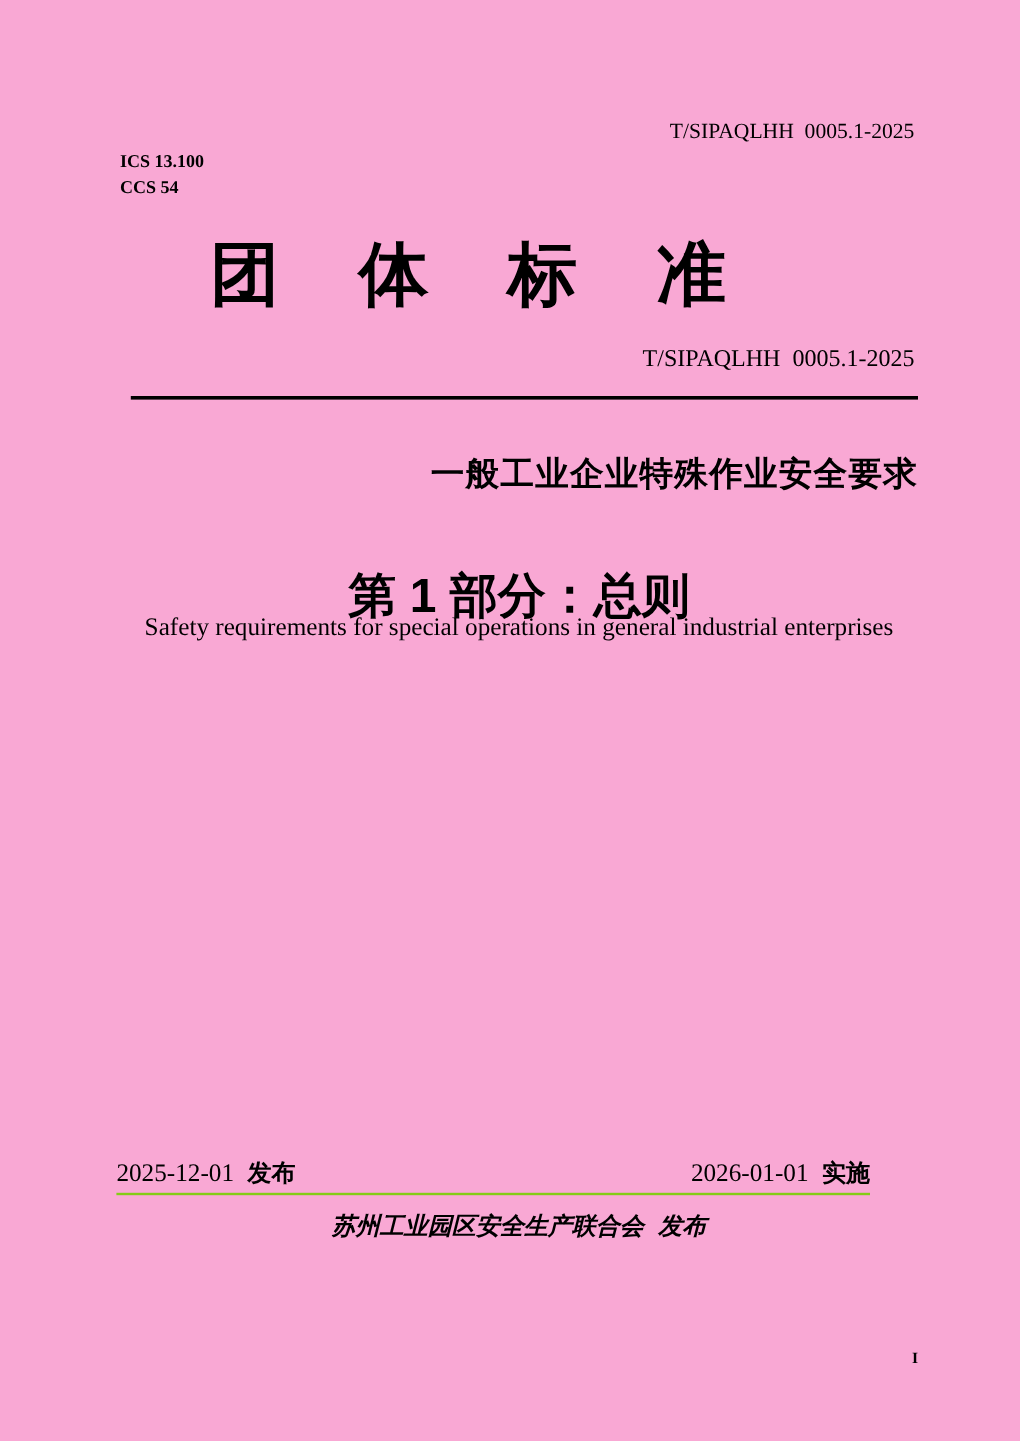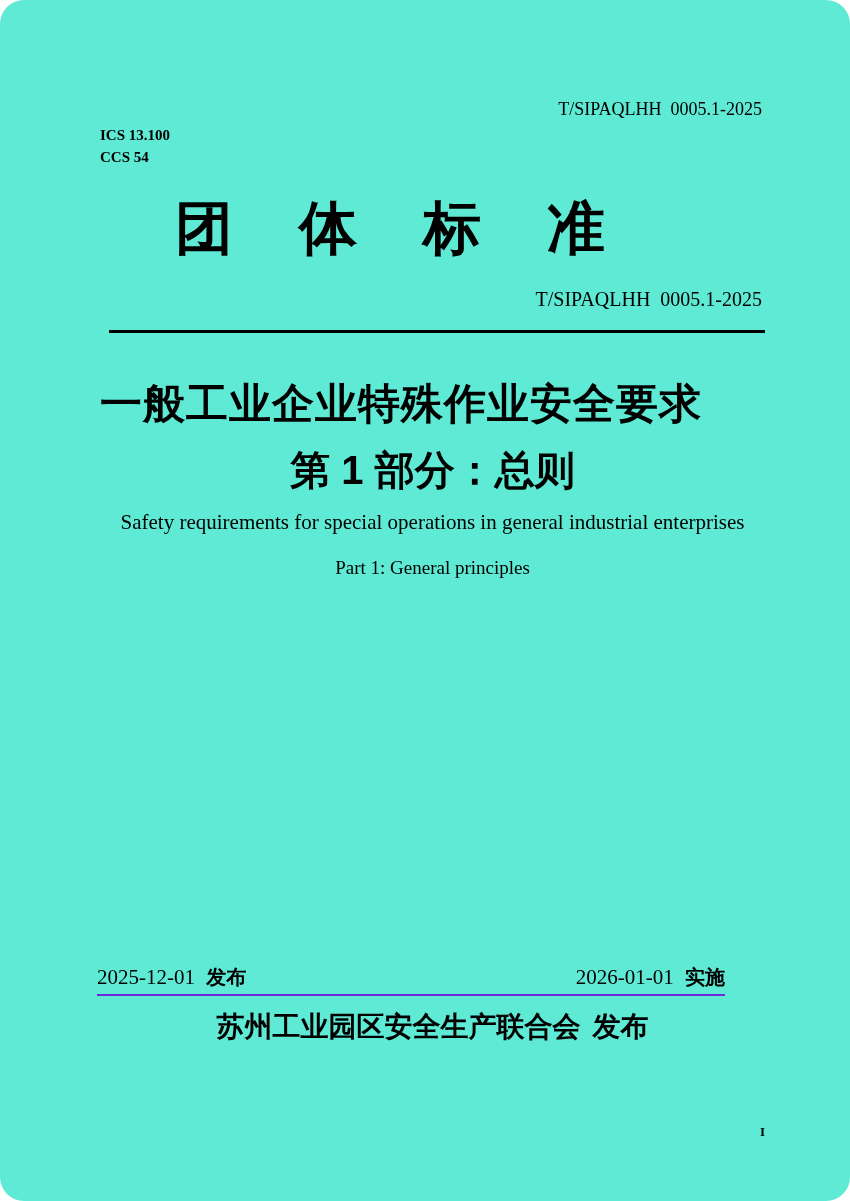--- a/index.html
+++ b/index.html
@@ -3,23 +3,22 @@
 <meta charset="utf-8">
 <style>
   * { margin: 0; padding: 0; box-sizing: border-box; }
   html, body { background: #ffffff; }
   body { font-family: "Liberation Serif", serif; color: #000; }
 
   .page {
     position: relative;
     width: 850px;
     height: 1201px;
-    background: #5eead4;
+    background: #f9a8d4;
     overflow: hidden;
-    border-radius: 24px;
   }
 
   .serif { font-family: "Liberation Serif", serif; }
 
   .doc-code-top {
     position: absolute;
     top: 99px; left: 100px; right: 88px;
     text-align: right;
     font-size: 18px;
     white-space: pre;
@@ -58,30 +57,30 @@
   .top-rule {
     position: absolute;
     top: 330px; left: 109px;
     width: 656px; height: 3px;
     background: #000;
   }
 
   .title-zh-1 {
     position: absolute;
     top: 376px; left: 100px; right: 85px;
-    text-align: left;
+    text-align: right;
     font-family: "Liberation Sans", sans-serif;
-    font-size: 42px;
+    font-size: 28px;
     font-weight: 600;
     letter-spacing: 1px;
   }
 
   .title-zh-2 {
     position: absolute;
-    top: 443px; left: 100px; right: 85px;
+    top: 469px; left: 100px; right: 85px;
     text-align: center;
     font-family: "Liberation Sans", sans-serif;
     font-size: 40px;
     font-weight: 600;
   }
 
   .title-en-1 {
     position: absolute;
     top: 510px; left: 80px; right: 65px;
     text-align: center;
@@ -95,39 +94,40 @@
     font-size: 19px;
   }
 
   .date-row {
     position: absolute;
     top: 964px; left: 97px;
     width: 628px;
     display: flex;
     justify-content: space-between;
     align-items: baseline;
-    border-bottom: 2px solid #6d28d9;
+    border-bottom: 2px solid #84cc16;
     padding-bottom: 3px;
     font-size: 21px;
   }
   .date-row .num { font-family: "Liberation Serif", serif; }
   .date-row .lbl {
     font-family: "Liberation Sans", sans-serif;
     font-weight: 600;
     font-size: 20px;
     margin-left: 6px;
   }
 
   .publisher-row {
     position: absolute;
     top: 1008px; left: 100px; right: 85px;
     text-align: center;
     font-family: "Liberation Sans", sans-serif;
-    font-size: 28px;
+    font-size: 20px;
     font-weight: 600;
+    font-style: italic;
   }
   .publisher-row .gap { display: inline-block; width: 12px; }
 
   .page-number {
     position: absolute;
     top: 1124px; left: 760px;
     font-size: 13px;
     font-weight: bold;
   }
 </style>
@@ -153,21 +153,20 @@
   <div class="doc-code-inner serif">T/SIPAQLHH  0005.1-2025</div>
 
   <div class="top-rule"></div>
 
   <div class="title-zh-1">一般工业企业特殊作业安全要求</div>
 
   <div class="title-zh-2">第 1 部分：总则</div>
 
   <div class="title-en-1">Safety requirements for special operations in general industrial enterprises</div>
 
-  <div class="title-en-2">Part 1: General principles</div>
 
   <div class="date-row">
     <span>
       <span class="num">2025-12-01</span>
       <span class="lbl">发布</span>
     </span>
     <span>
       <span class="num">2026-01-01</span>
       <span class="lbl">实施</span>
     </span>

